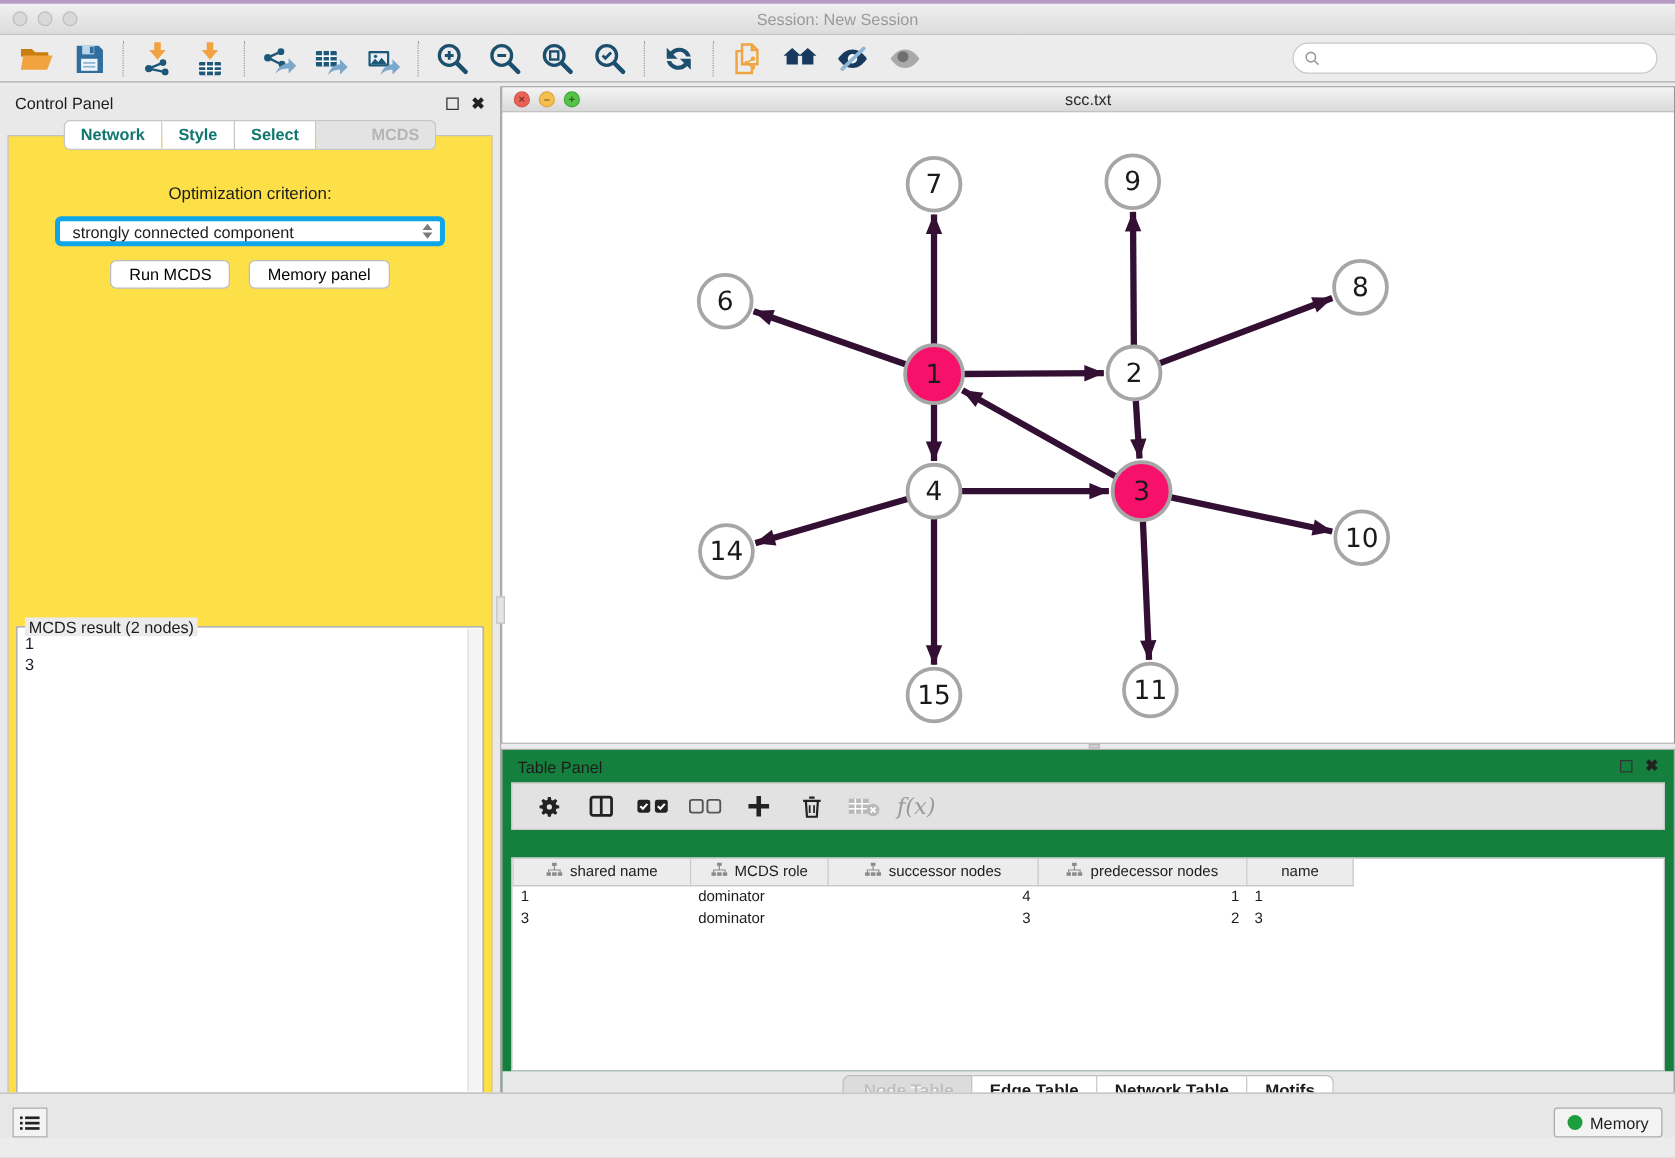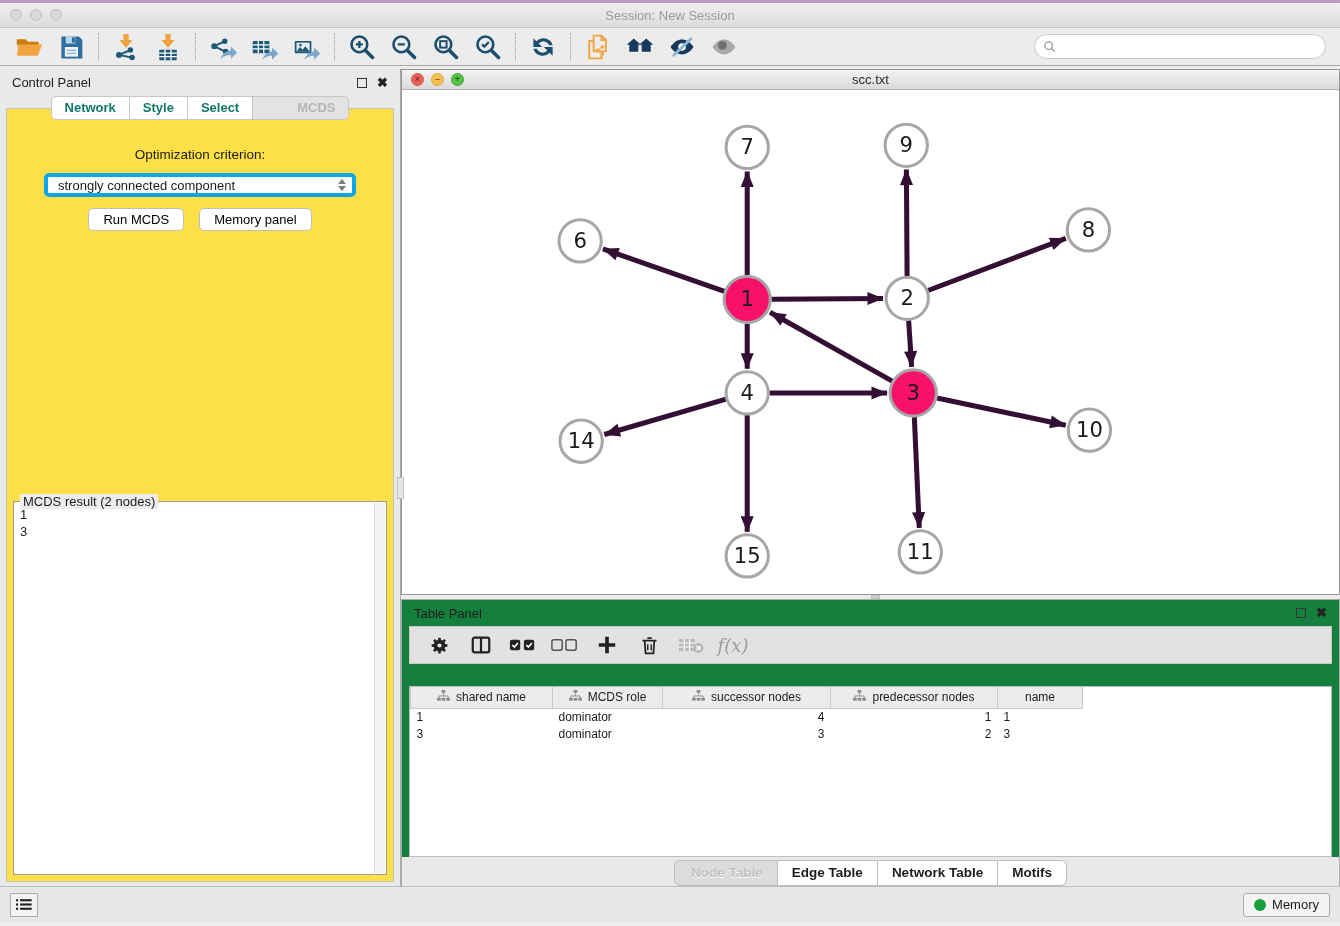--- a/index.html
+++ b/index.html
@@ -121,23 +121,23 @@
   td.al { text-align:left; } td.ar { text-align:right; }
   .tp-tabs-row { height:32px; display:flex; justify-content:center;
     align-items:center; background:#e9e9e9; }
   .tp-tab { padding:4px 14px 5px; font-size:13.5px; font-weight:bold;
     background:#fff; border:1px solid #bdbdbd; border-left-width:0; }
   .tp-tab:first-child { border-left-width:1px; border-radius:6px 0 0 6px; }
   .tp-tab:last-child { border-radius:0 6px 6px 0; }
   .tp-tab.active { background:#dcdcdc; color:#bfbfbf;
     text-shadow:0 1px 0 #fff;padding-left:16px; }
   
-  .statusbar { position:absolute; left:0; right:0; bottom:4px; height:36px;
+  .statusbar { position:absolute; left:0; right:0; bottom:16px; height:36px;
     background:#e7e7e7; border-top:1px solid #bfbfbf; display:flex;
-    align-items:center; padding:0 10px; }
+    align-items:flex-end; padding:0 10px; }
   .list-btn { width:28px; height:24px; background:#f3f3f3;
     border:1px solid #ababab; display:flex; align-items:center;
     justify-content:center; }
   .memory-btn { margin-left:auto; height:24px; background:#f3f3f3;
     border:1px solid #ababab; border-radius:3px; display:flex;
     align-items:center; gap:6px; padding:0 10px; font-size:13px; }
   .memory-dot { width:12px; height:12px; border-radius:50%; background:#1d9e3c; }
 </style>
 </head>
 <body>

